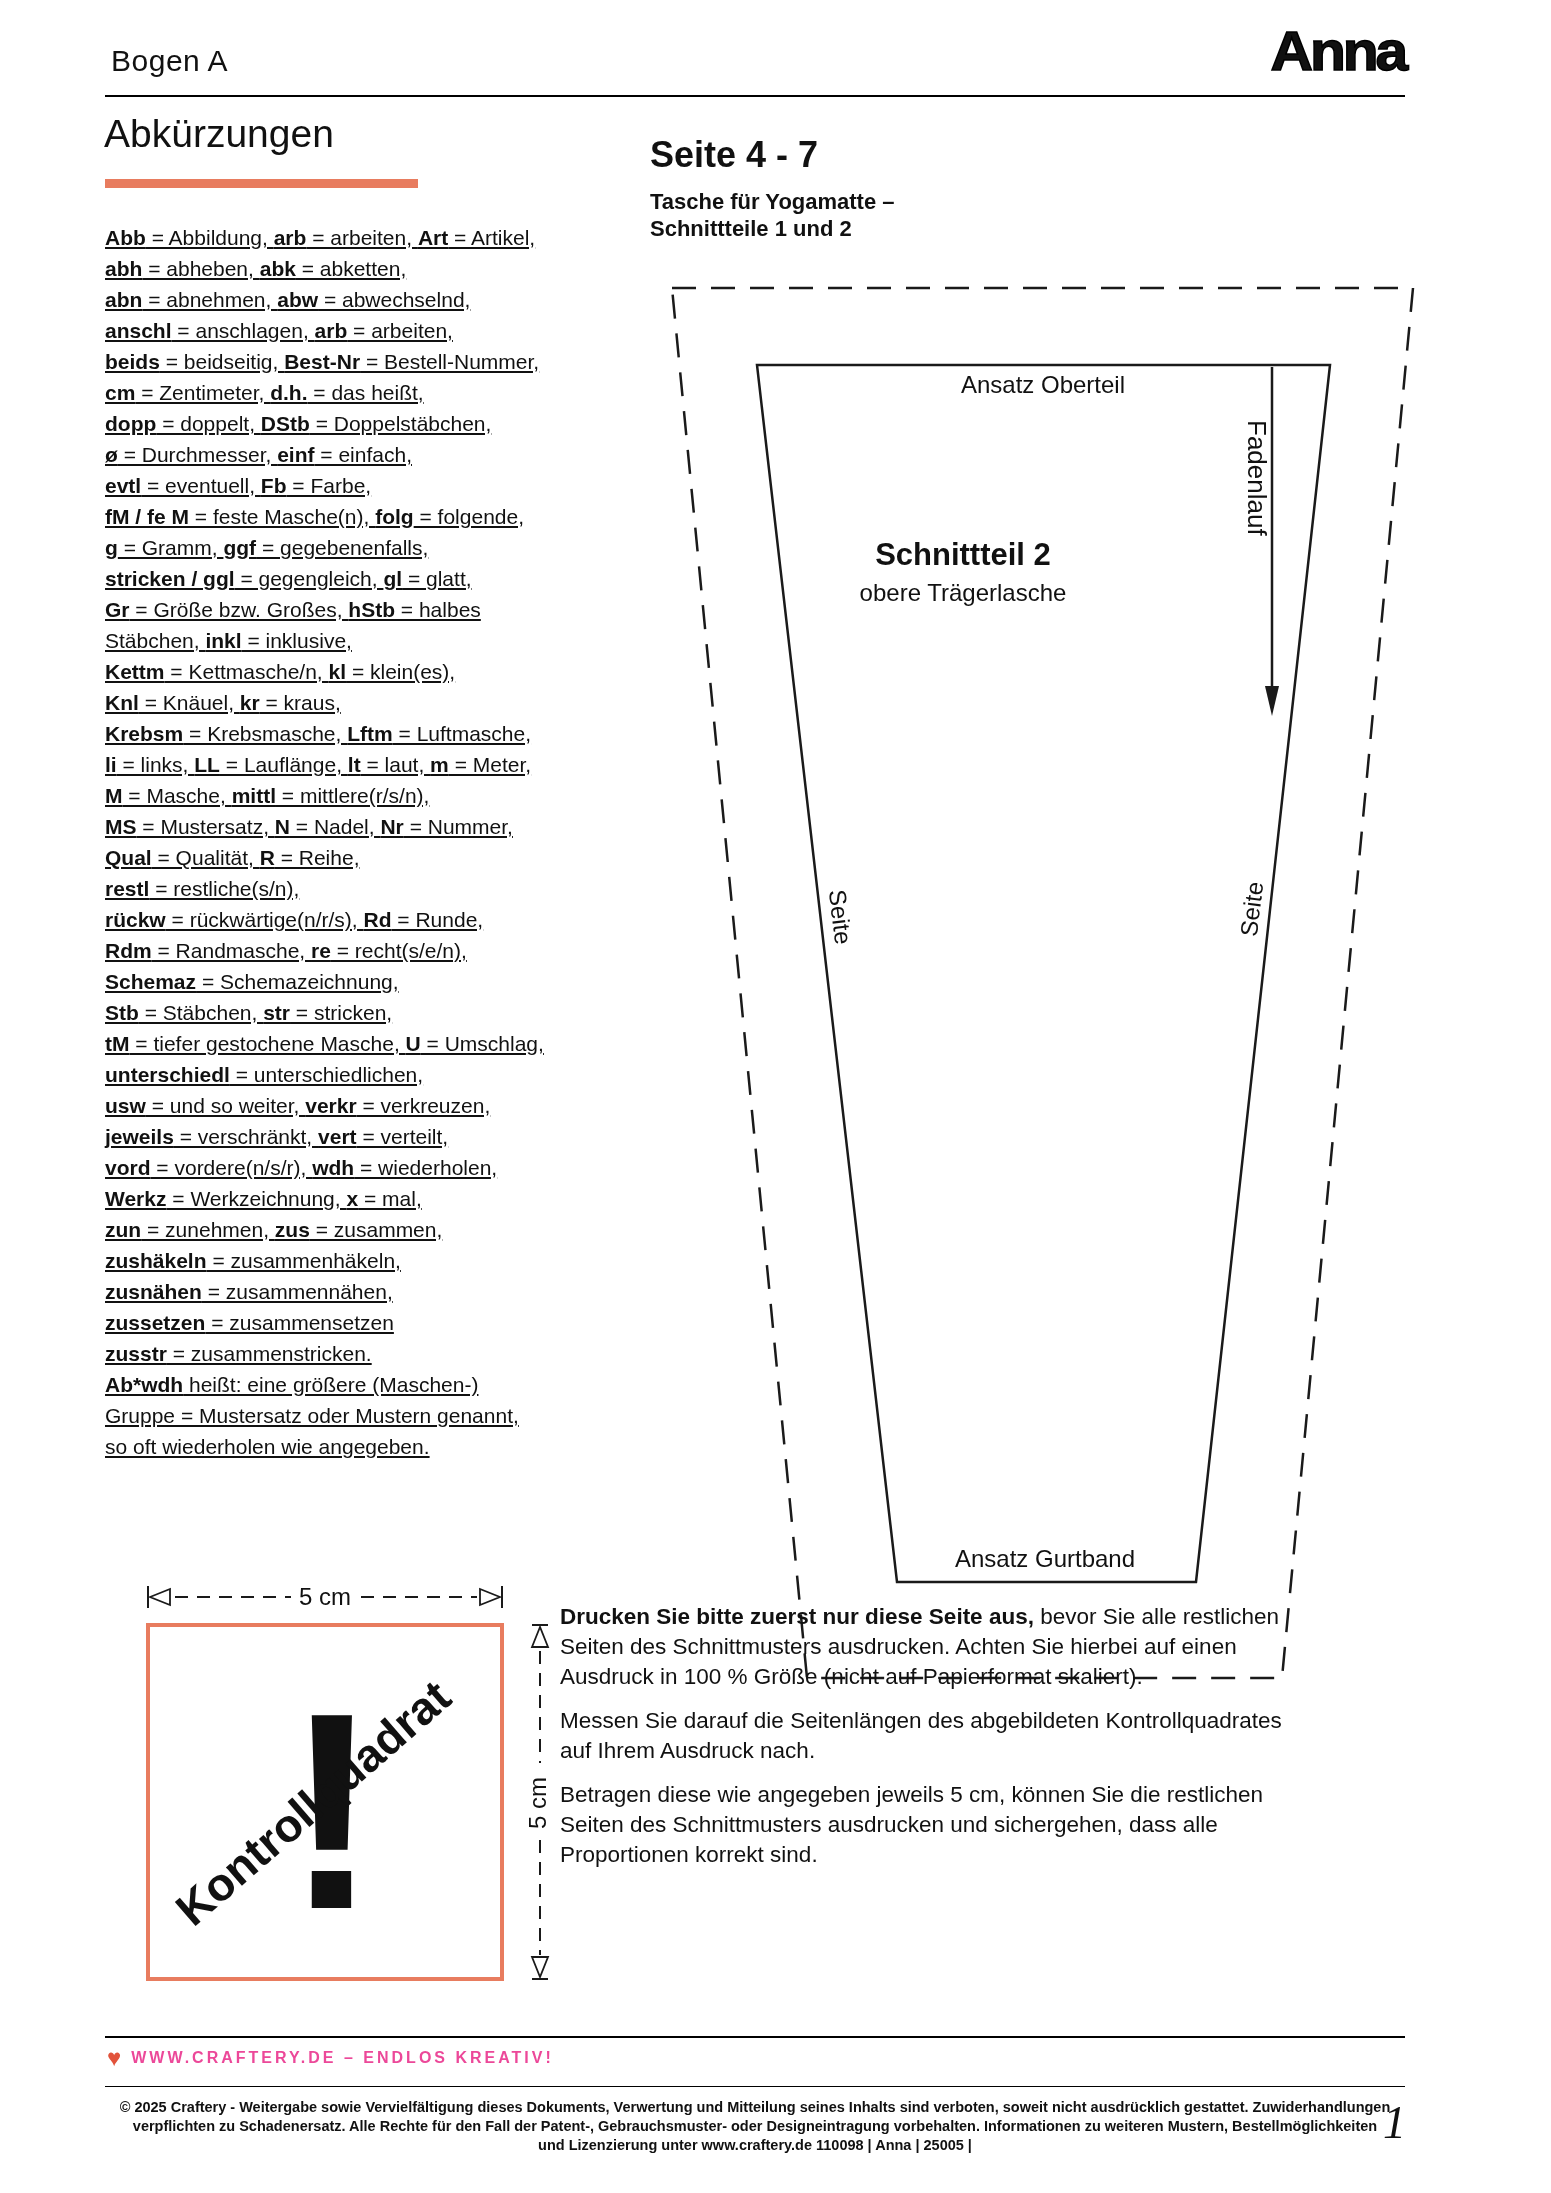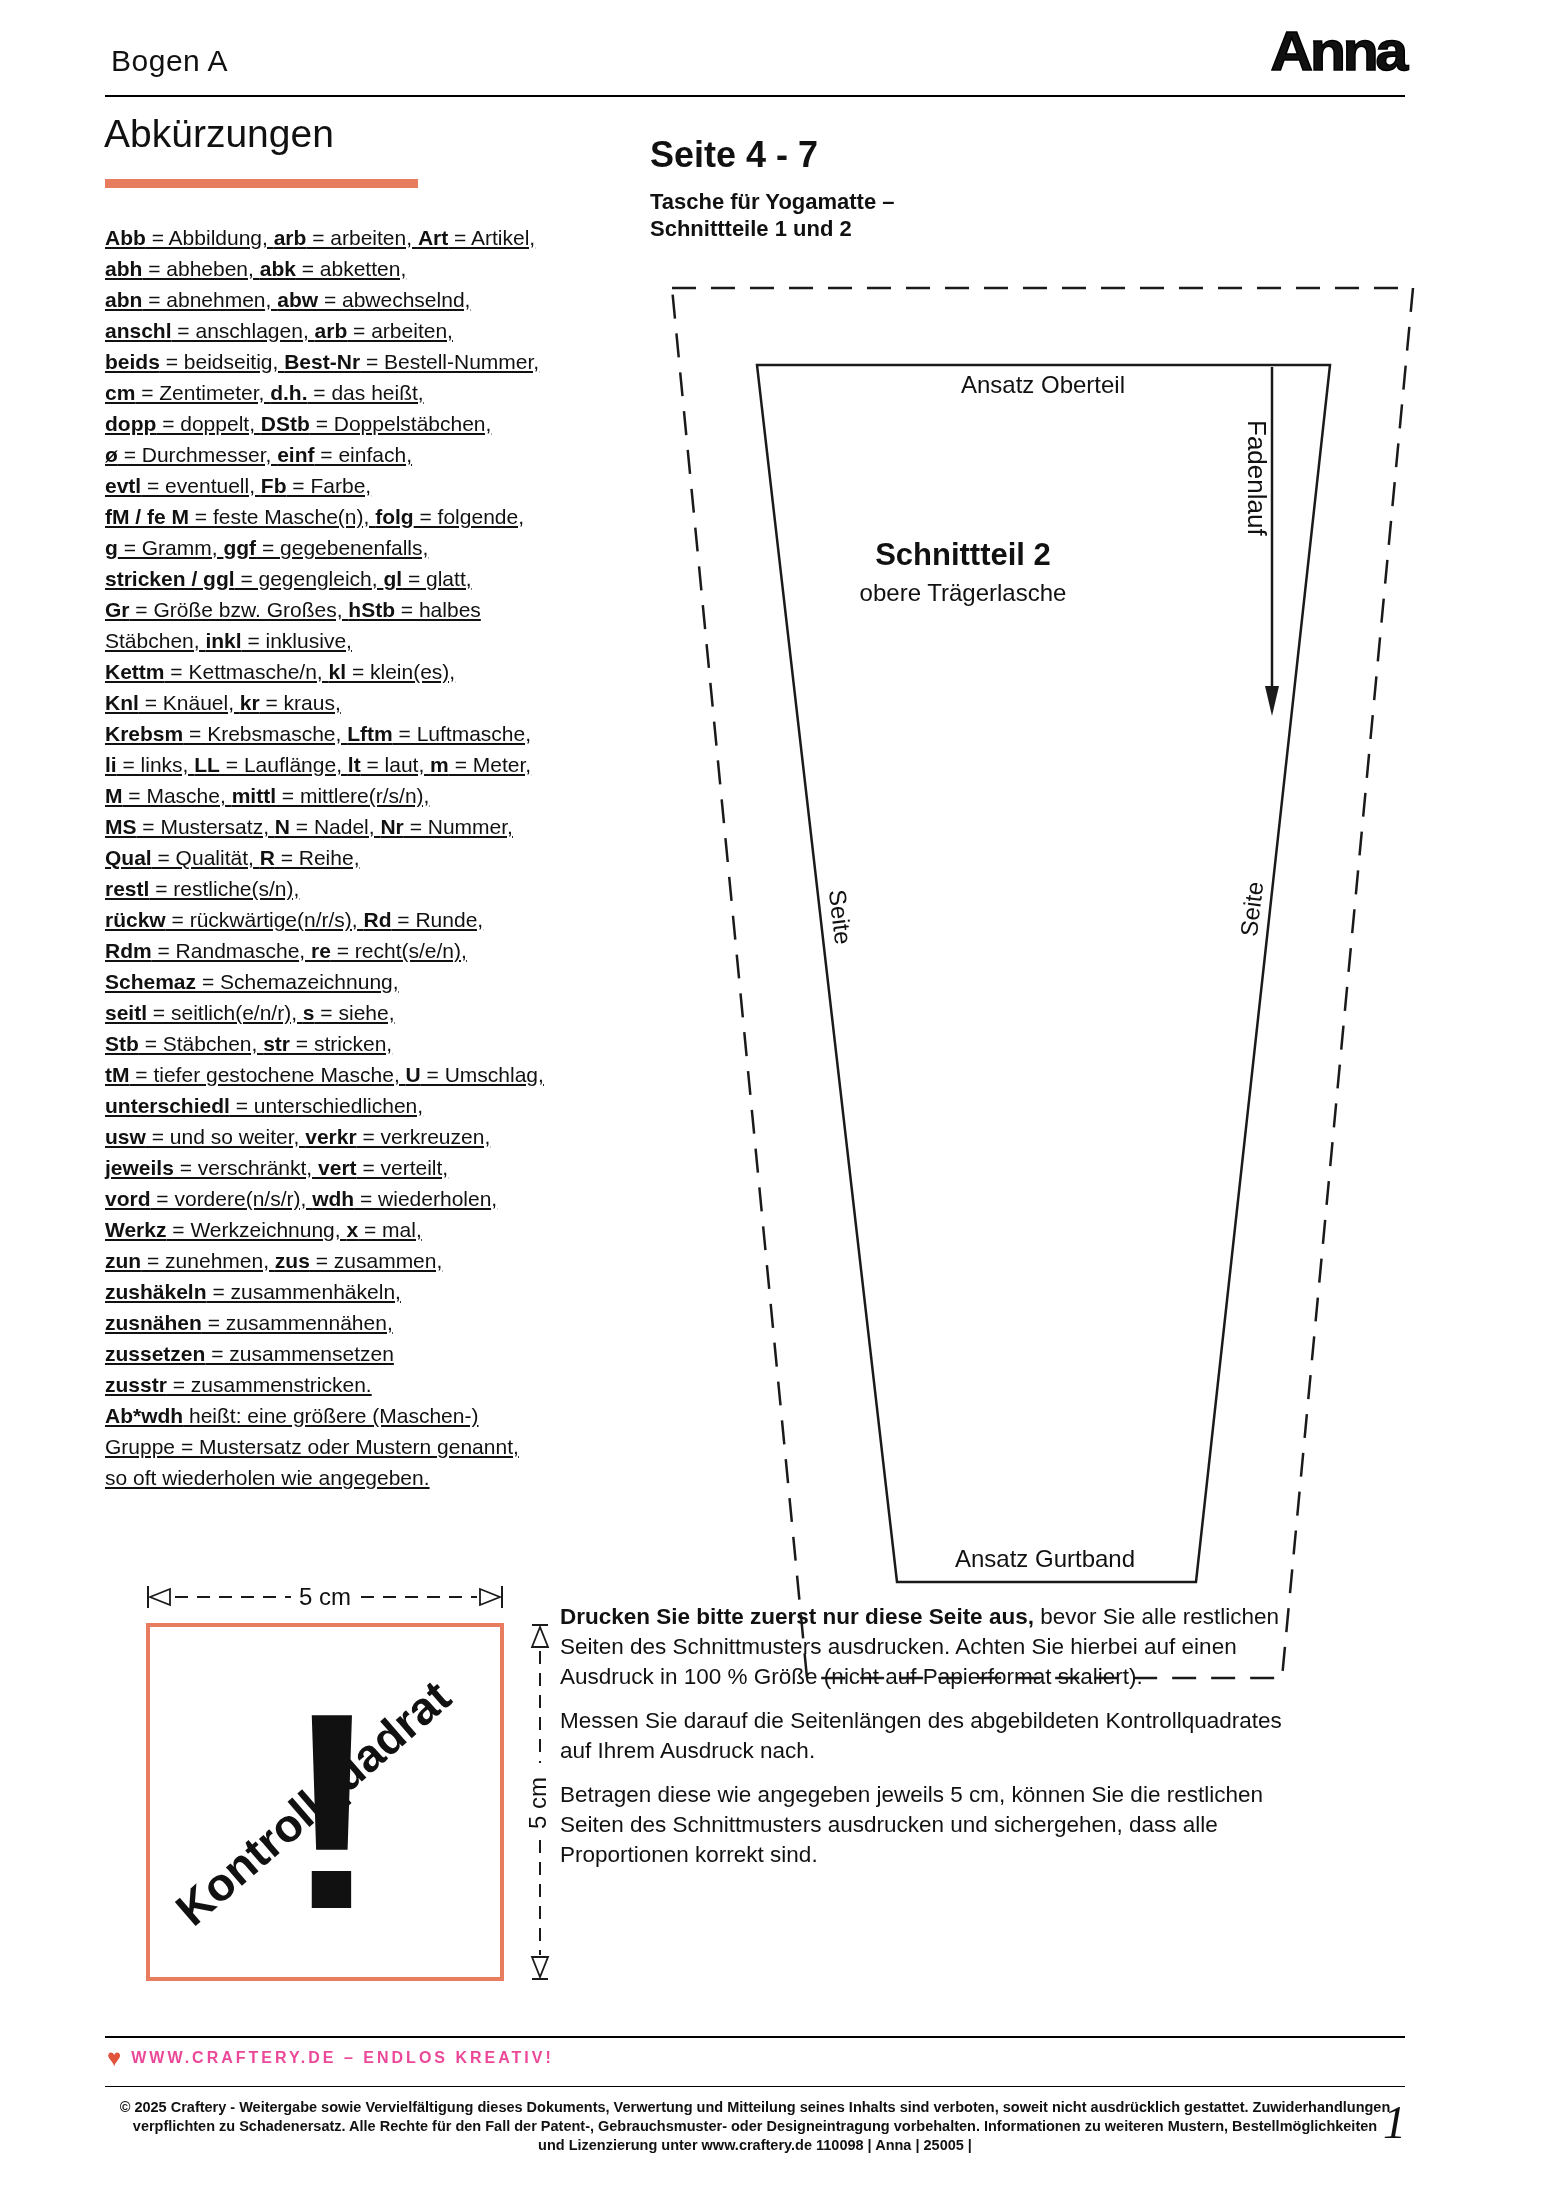--- a/index.html
+++ b/index.html
@@ -93,21 +93,20 @@
       <div class="abbr-line"><b>Knl</b> = Knäuel, <b>kr</b> = kraus,</div>
       <div class="abbr-line"><b>Krebsm</b> = Krebsmasche, <b>Lftm</b> = Luftmasche,</div>
       <div class="abbr-line"><b>li</b> = links, <b>LL</b> = Lauflänge, <b>lt</b> = laut, <b>m</b> = Meter,</div>
       <div class="abbr-line"><b>M</b> = Masche, <b>mittl</b> = mittlere(r/s/n),</div>
       <div class="abbr-line"><b>MS</b> = Mustersatz, <b>N</b> = Nadel, <b>Nr</b> = Nummer,</div>
       <div class="abbr-line"><b>Qual</b> = Qualität, <b>R</b> = Reihe,</div>
       <div class="abbr-line"><b>restl</b> = restliche(s/n),</div>
       <div class="abbr-line"><b>rückw</b> = rückwärtige(n/r/s), <b>Rd</b> = Runde,</div>
       <div class="abbr-line"><b>Rdm</b> = Randmasche, <b>re</b> = recht(s/e/n),</div>
       <div class="abbr-line"><b>Schemaz</b> = Schemazeichnung,</div>
-      <div class="abbr-line"><b>seitl</b> = seitlich(e/n/r), <b>s</b> = siehe,</div>
       <div class="abbr-line"><b>Stb</b> = Stäbchen, <b>str</b> = stricken,</div>
       <div class="abbr-line"><b>tM</b> = tiefer gestochene Masche, <b>U</b> = Umschlag,</div>
       <div class="abbr-line"><b>unterschiedl</b> = unterschiedlichen,</div>
       <div class="abbr-line"><b>usw</b> = und so weiter, <b>verkr</b> = verkreuzen,</div>
       <div class="abbr-line"><b>jeweils</b> = verschränkt, <b>vert</b> = verteilt,</div>
       <div class="abbr-line"><b>vord</b> = vordere(n/s/r), <b>wdh</b> = wiederholen,</div>
       <div class="abbr-line"><b>Werkz</b> = Werkzeichnung, <b>x</b> = mal,</div>
       <div class="abbr-line"><b>zun</b> = zunehmen, <b>zus</b> = zusammen,</div>
       <div class="abbr-line"><b>zushäkeln</b> = zusammenhäkeln,</div>
       <div class="abbr-line"><b>zusnähen</b> = zusammennähen,</div>

